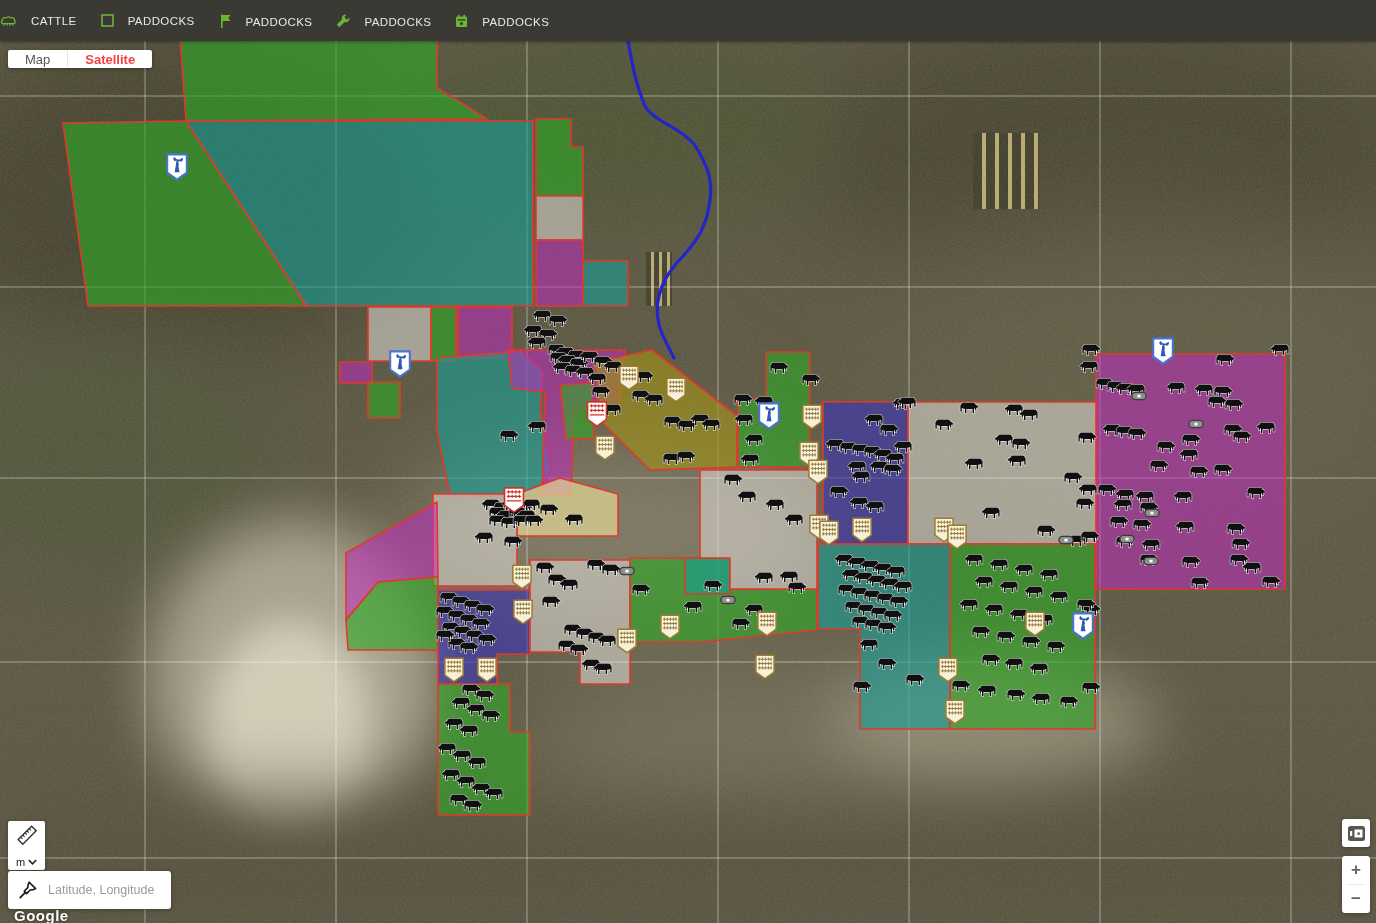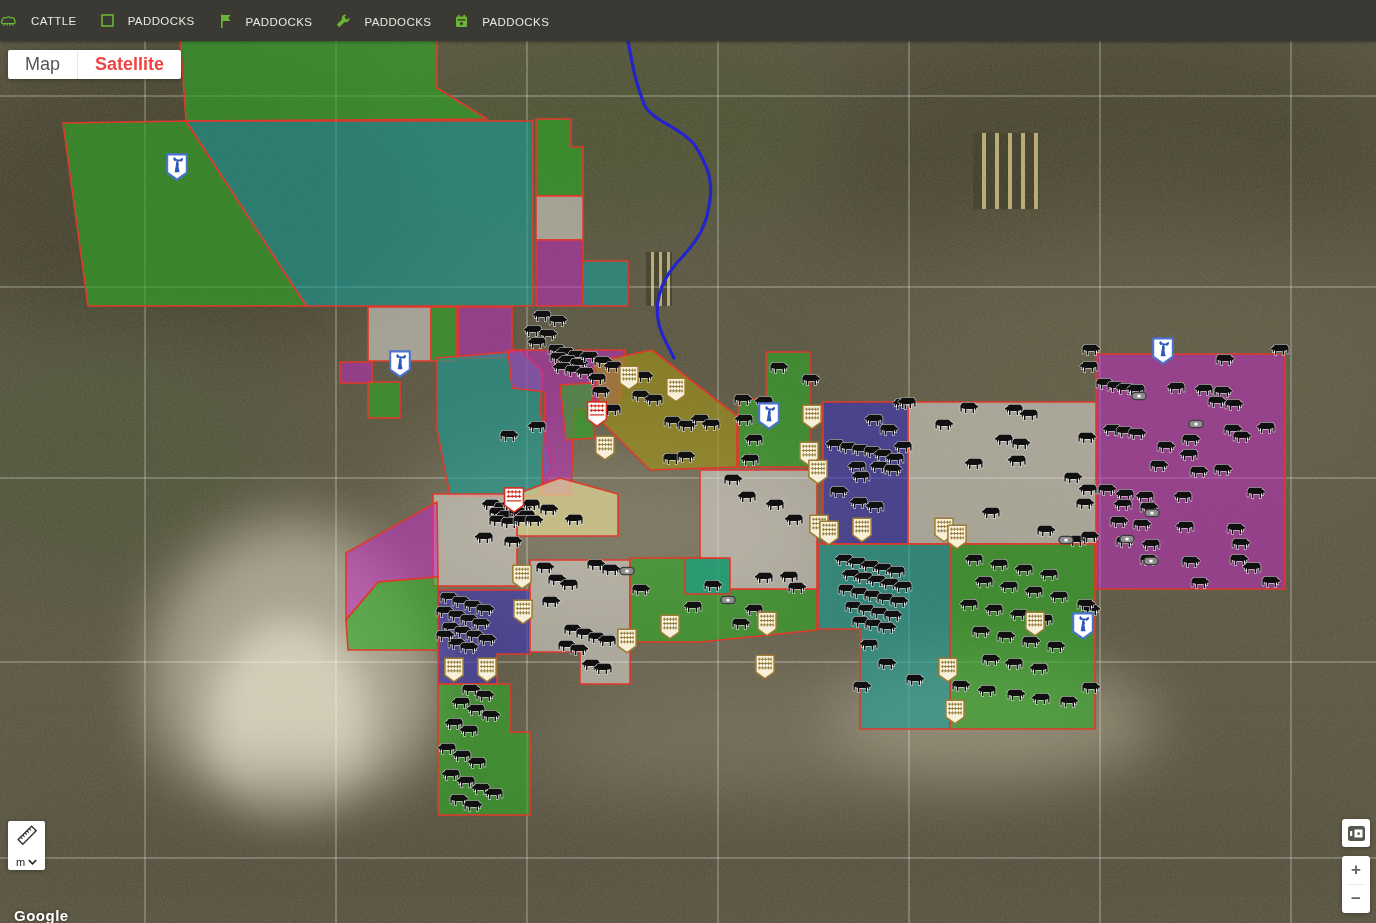--- a/index.html
+++ b/index.html
@@ -32,21 +32,21 @@
   .t10{left:0;top:800px;width:1376px;height:130px;background:#514d3a;filter:blur(40px);border-radius:0;}
   .pivot{position:absolute;opacity:.95;}
   .pivot-big{left:973px;top:133px;width:66px;height:76px;
     background:repeating-linear-gradient(90deg,#3c3927 0 9px,#c2b176 9px 13px);}
   .pivot-small{left:646px;top:252px;width:26px;height:54px;
     background:repeating-linear-gradient(90deg,#3c3927 0 5px,#c2b176 5px 8px);}
   #map-svg{position:absolute;left:0;top:0;}
   
   .maptype{position:absolute;left:8px;top:50px;display:flex;z-index:40;
     box-shadow:0 1px 4px rgba(0,0,0,.3);border-radius:2px;overflow:hidden;cursor:pointer;}
-  .maptype button{border:0;background:#fff;height:29px;padding:0 17px;font-size:18px;
+  .maptype button{border:0;background:#fff;height:18px;padding:0 17px;font-size:13px;
     font-family:"Liberation Sans",sans-serif;color:#565656;cursor:pointer;}
   .maptype button.active{font-weight:bold;color:#ef4444;}
   .maptype button + button{border-left:1px solid #e6e6e6;}
   .measure{position:absolute;left:8px;top:821px;width:37px;height:44px;background:#fff;
     border-radius:2px;box-shadow:0 1px 4px rgba(0,0,0,.3);z-index:40;
     display:flex;flex-direction:column;align-items:center;justify-content:space-between;padding:3px 0 2px;}
   .unitrow{display:flex;align-items:center;gap:3px;font-size:11px;color:#222;cursor:pointer;}
   .latlng{position:absolute;left:8px;top:871px;width:163px;height:38px;background:#fff;
     border-radius:3px;box-shadow:0 1px 4px rgba(0,0,0,.3);z-index:40;
     display:flex;align-items:center;gap:8px;padding:0 9px;box-sizing:border-box;}
@@ -1036,20 +1036,29 @@
       </svg>
     </span>
     <span class="unitrow">
       <span>m</span>
       <svg width="9" height="6" viewBox="0 0 9 6">
         <path d="M0.8 1 L4.5 4.8 L8.2 1" fill="none" stroke="#222" stroke-width="1.6"></path>
       </svg>
     </span>
   </div>
 
+  <div class="latlng">
+    <span class="icon">
+      <svg width="21" height="21" viewBox="0 0 21 21">
+        <path d="M12.2 2.2 L18.6 8.6 L16.4 9.6 L13.2 10 L9.6 13.6 L7.2 11.2 L10.8 7.6 L11.2 4.4 Z" fill="none" stroke="#1a1a1a" stroke-width="1.6" stroke-linejoin="round"></path>
+        <path d="M8.4 12.4 L3.2 17.6" stroke="#1a1a1a" stroke-width="1.8" stroke-linecap="round"></path>
+      </svg>
+    </span>
+    <input type="text" placeholder="Latitude, Longitude" style="">
+  </div>
 
   <div class="capture">
     <svg width="19" height="17" viewBox="0 0 19 17">
       <rect x="1" y="1" width="17" height="15" rx="2.5" fill="#585850"></rect>
       <rect x="3" y="6" width="2.2" height="5" fill="#fff"></rect>
       <rect x="7.5" y="4.5" width="8" height="8" fill="#fff"></rect>
       <rect x="10.4" y="7.4" width="2.4" height="2.4" fill="#585850"></rect>
     </svg>
   </div>
 

